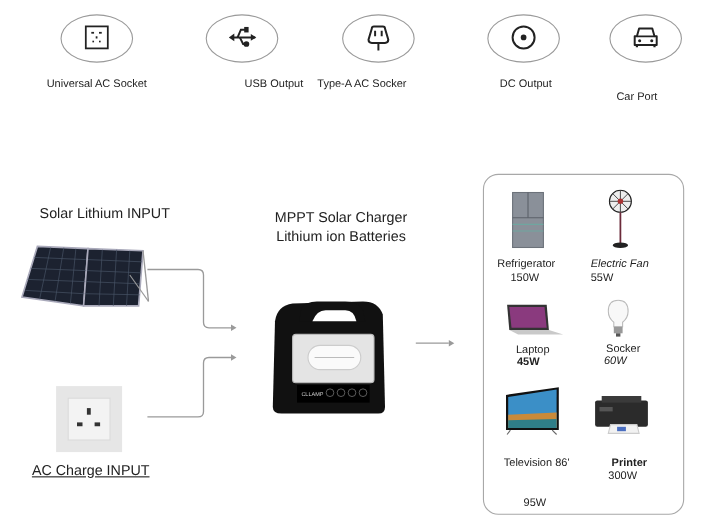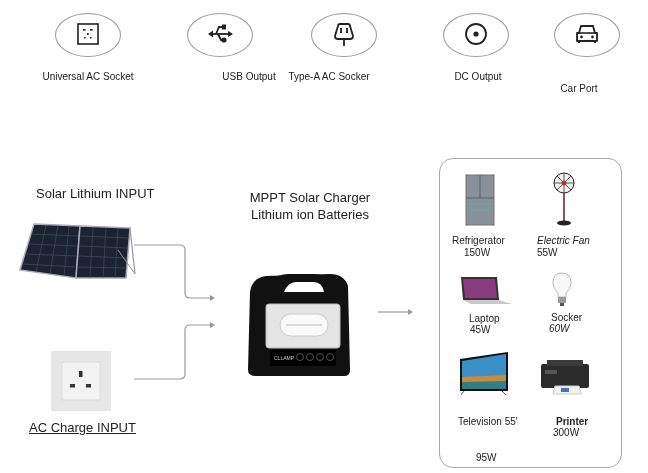--- a/index.html
+++ b/index.html
@@ -168,39 +168,39 @@
 </svg>
 <div class="app-name" style="left:537px; top:235px;font-style:italic;">Electric Fan</div>
 <div class="app-watt" style="left:537px; top:247px;">55W</div>
 
 <svg class="abs" style="left:459px; top:276px;" width="54" height="30" viewBox="0 0 54 30">
   <polygon points="2,1 38,1 40,24 4,24" fill="#333"></polygon>
   <polygon points="4,3 36,3 38,22 6,22" fill="#8a3a7e"></polygon>
   <polygon points="4,24 40,24 53,28 12,28" fill="#c9c9c9"></polygon>
 </svg>
 <div class="app-name" style="left:469px; top:313px;">Laptop</div>
-<div class="app-watt" style="left:470px; top:324px;">45W</div>
+<div class="app-watt" style="left:470px; top:324px;font-weight:bold;">45W</div>
 
 <svg class="abs" style="left:552px; top:272px;" width="20" height="36" viewBox="0 0 20 36">
   <path d="M10 1 Q19 1 19 11 Q19 17 14 21 L14 25 L6 25 L6 21 Q1 17 1 11 Q1 1 10 1 Z" fill="#f8f8f8" stroke="#bbb"></path>
   <rect x="6" y="25" width="8" height="6" fill="#999"></rect>
   <rect x="8" y="31" width="4" height="3" fill="#555"></rect>
 </svg>
 <div class="app-name" style="left:551px; top:312px;">Socker</div>
 <div class="app-watt" style="left:549px; top:323px;font-style:italic;">60W</div>
 
 <svg class="abs" style="left:458px; top:351px;" width="52" height="46" viewBox="0 0 52 46">
   <polygon points="2,8 50,1 50,40 2,40" fill="#111"></polygon>
   <polygon points="4,10 48,3 48,38 4,38" fill="#3b8fc7"></polygon>
   <polygon points="4,26 48,24 48,38 4,38" fill="#c98a3a"></polygon>
   <polygon points="4,31 48,30 48,38 4,38" fill="#2f7e88"></polygon>
   <line x1="6" y1="40" x2="3" y2="44" stroke="#666"></line>
     <line x1="44" y1="40" x2="48" y2="44" stroke="#666"></line>
 </svg>
-<div class="app-name" style="left:458px; top:416px;">Television 55'</div>
+<div class="app-name" style="left:458px; top:416px;">Television 86'</div>
 <div class="app-watt" style="left:476px; top:452px;">95W</div>
 
 <svg class="abs" style="left:539px; top:360px;" width="52" height="36" viewBox="0 0 52 36">
   <rect x="2" y="4" width="48" height="24" rx="2" fill="#2b2b2b"></rect>
   <rect x="8" y="0" width="36" height="6" fill="#3a3a3a"></rect>
   <rect x="6" y="10" width="12" height="4" fill="#555"></rect>
   <polygon points="16,26 40,26 42,34 14,34" fill="#f2f2f2" stroke="#ccc"></polygon>
   <rect x="22" y="28" width="8" height="4" fill="#4a6ec0"></rect>
 </svg>
 <div class="app-name" style="left:556px; top:416px;font-weight:bold;">Printer</div>

